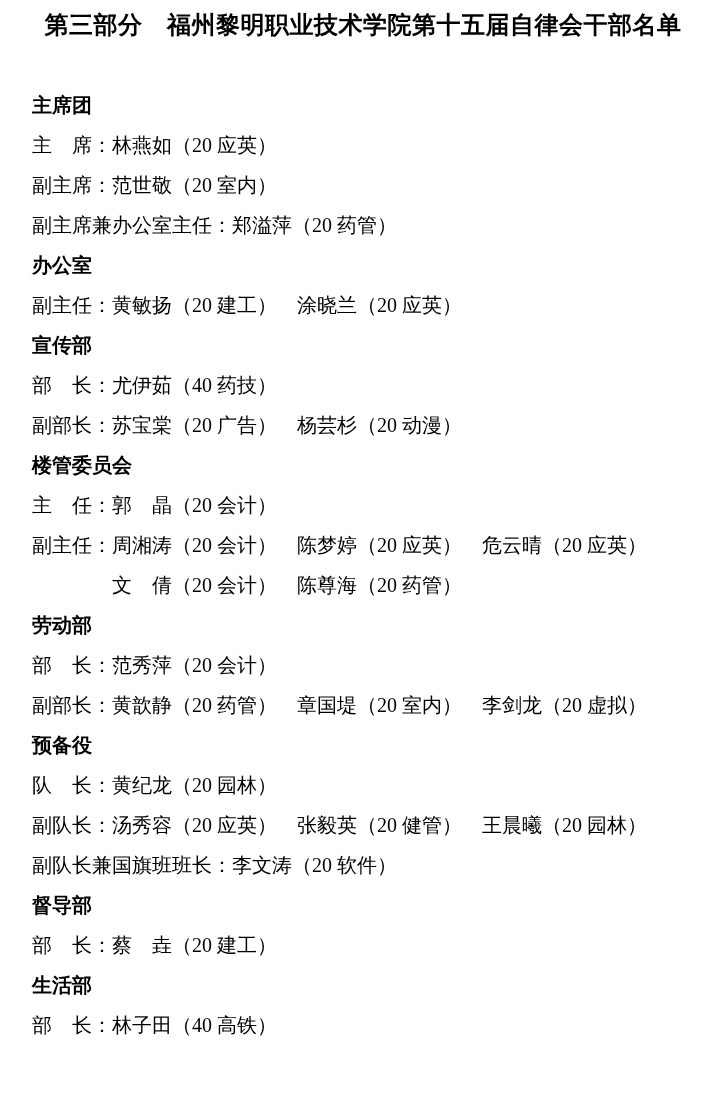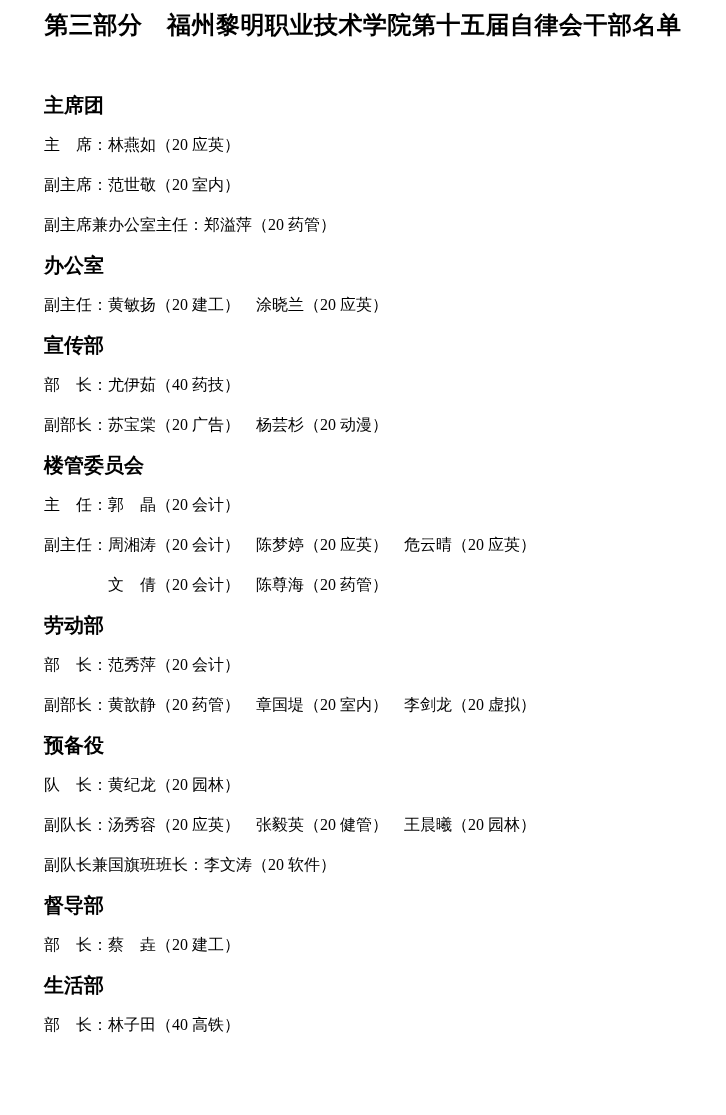--- a/index.html
+++ b/index.html
@@ -25,34 +25,34 @@
     text-align: center;
     font-family: "Liberation Sans", "DejaVu Sans", sans-serif;
     font-weight: 700;
     font-size: 24px;
     line-height: 32px;
     letter-spacing: 0.5px;
     white-space: pre-wrap;
   }
   .content {
     margin-top: 44px;
-    padding: 0 44px;
+    padding: 0 32px;
   }
   .section-heading {
     font-family: "Liberation Sans", "DejaVu Sans", sans-serif;
     font-weight: 700;
     font-size: 20px;
     height: 40px;
     line-height: 40px;
     white-space: pre-wrap;
   }
   .roster-line {
     font-family: "Liberation Serif", "DejaVu Serif", serif;
     font-weight: 400;
-    font-size: 16px;
+    font-size: 20px;
     height: 40px;
     line-height: 40px;
     white-space: pre-wrap;
   }
 </style>
 </head>
 <body>
 
 <div class="page">
   <h1 class="doc-title">第三部分　福州黎明职业技术学院第十五届自律会干部名单</h1>

